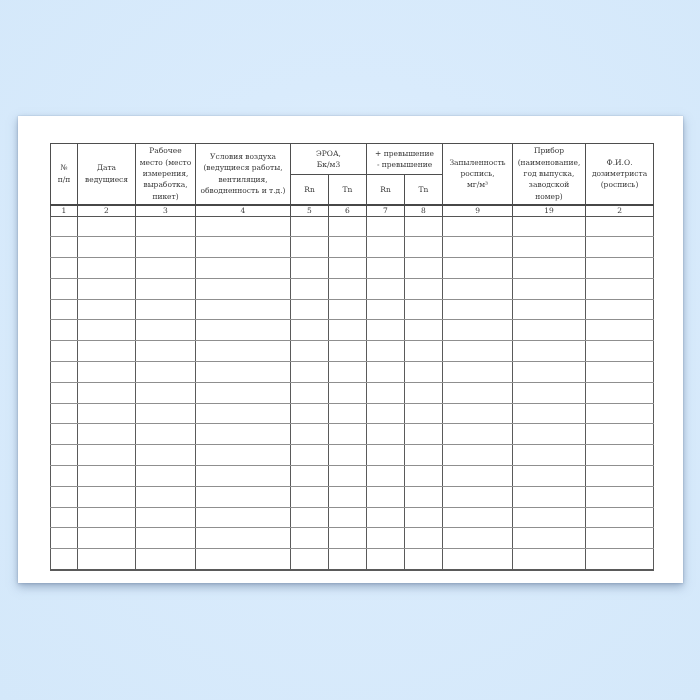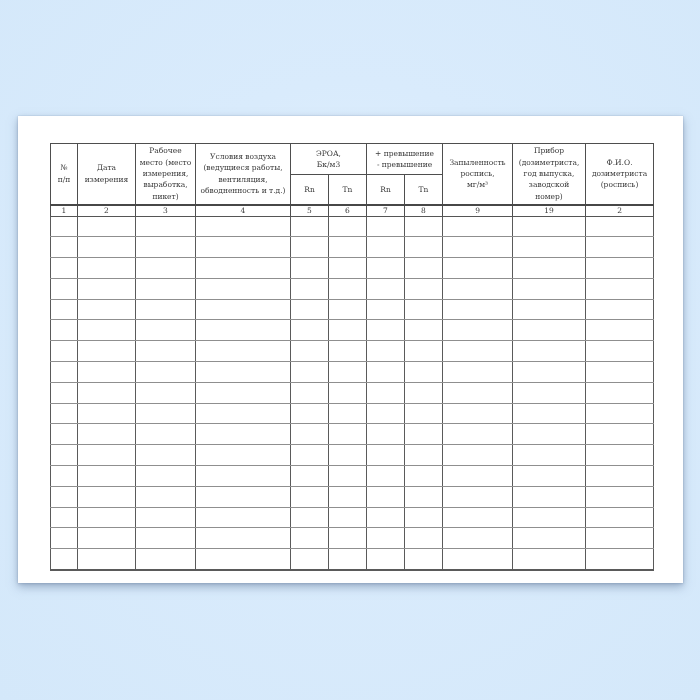--- a/index.html
+++ b/index.html
@@ -94,39 +94,39 @@
           <col style="width:38px">
           <col style="width:70px">
         <col style="width:73px">
           <col style="width:68px">
       </colgroup>
       <thead>
         <tr class="hdr-top">
           <th rowspan="2">№
 п/п</th>
           <th rowspan="2">Дата
-измерения</th>
+ведущиеся</th>
           <th rowspan="2">Рабочее
 место (место
 измерения,
 выработка,
 пикет)</th>
           <th rowspan="2">Условия воздуха
 (ведущиеся работы,
 вентиляция,
 обводненность и т.д.)</th>
           <th colspan="2">ЭРОА,
 Бк/м3</th>
           <th colspan="2">+ превышение
 - превышение</th>
           <th rowspan="2">Запыленность
 роспись,
 мг/м³</th>
           <th rowspan="2">Прибор
-(дозиметриста,
+(наименование,
 год выпуска,
 заводской
 номер)</th>
           <th rowspan="2">Ф.И.О.
 дозиметриста
 (роспись)</th>
         </tr>
         <tr class="hdr-sub">
           <th>Rn</th>
           <th>Tn</th>

